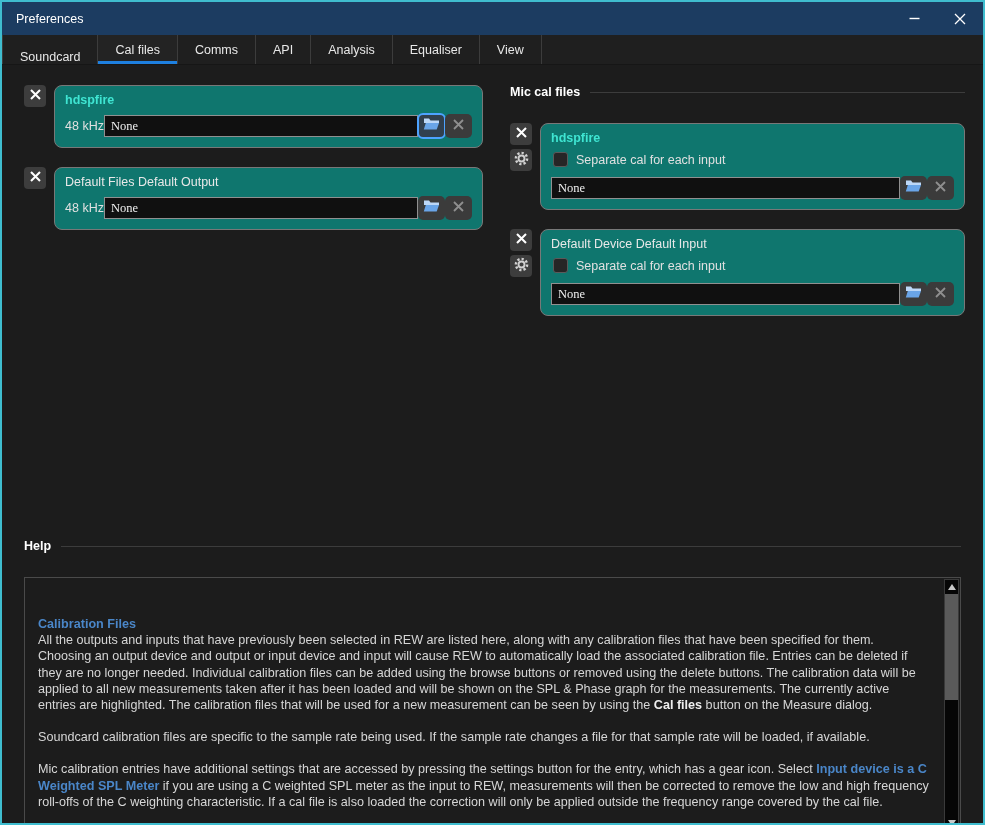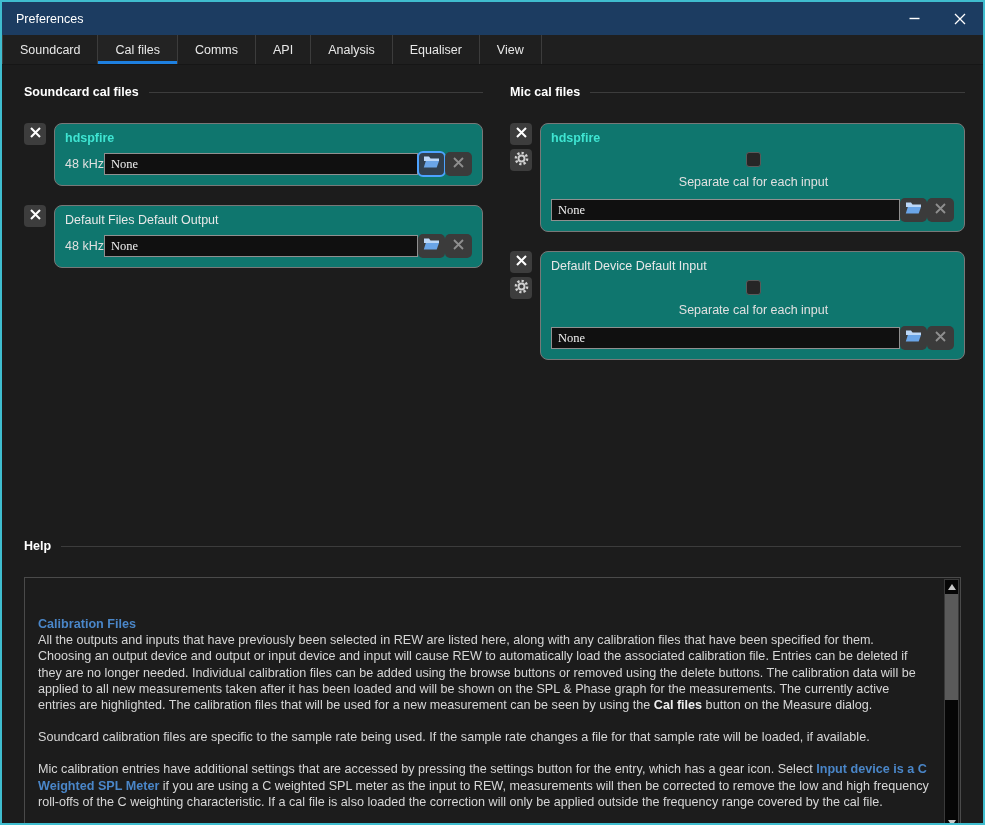--- a/index.html
+++ b/index.html
@@ -31,21 +31,21 @@
   
   .tabbar {
     height:30px; background:#1f1f1f; display:flex; align-items:stretch;
     border-bottom:1px solid #161616;
   }
   .tab {
     padding:0 17px; display:flex; align-items:center;
     font-size:12.5px; color:#e8e8e8;
     border-right:1px solid #3c3c3c; position:relative;
   }
-  .tab:first-child { border-left:1px solid #3c3c3c; }
+  .tab:first-child { border-left:1px solid #3c3c3c;align-items:flex-end; }
   .tab.active { background:#232323; }
   .tab.active::after {
     content:""; position:absolute; left:0; right:0; bottom:0; height:3px; background:#1e80e0;
   }
 
   
   .content { padding:20px 22px 0 22px; }
   .columns { display:grid; grid-template-columns:459px 455px; column-gap:27px; height:452px; }
 
   .section-header { display:flex; align-items:center; margin-bottom:24px; }
@@ -73,21 +73,21 @@
     padding:0 6px; border-radius:0; min-width:0;
   }
   .mini-btn {
     width:27px; height:24px; border-radius:5px; background:#3b3b3b;
     display:flex; align-items:center; justify-content:center; flex:none; cursor:default;
   }
   .mini-btn.focused {
     background:#31404f; outline:2px solid #4da3ff; outline-offset:-1px;
   }
 
-  .chk-row { display:flex; align-items:center; gap:8px; margin:2px 0 9px 2px;flex-direction:column; }
+  .chk-row { display:flex; align-items:center; gap:8px; margin:2px 0 9px 2px; }
   .checkbox {
     width:15px; height:15px; background:#262626; border:1px solid #5a5a5a; border-radius:3px;
     flex:none;
   }
   .chk-label { font-size:12.5px; color:#e0e0e0; }
 
   
   .help-section { margin-top:2px; }
   .help-box {
     margin-top:9px; height:256px; border:1px solid #4a4a4a; background:#1c1c1c;
@@ -161,24 +161,20 @@
       </div>
     <div class="tab">
         <span>View</span>
       </div>
   </div>
 
   <div class="content">
     <div class="columns">
 
       <div>
-        <div class="section-header">
-          <span class="section-title">Soundcard cal files</span>
-          <span class="section-line"></span>
-        </div>
 
         <div class="entry">
           <div class="entry-side">
             <div class="sq-btn">
               <span>
                 <svg width="13" height="13" viewBox="0 0 13 13">
                     <path d="M2 2 L11 11 M11 2 L2 11" stroke="#ffffff" stroke-width="2.1"></path>
                   </svg>
               </span>
             </div>

